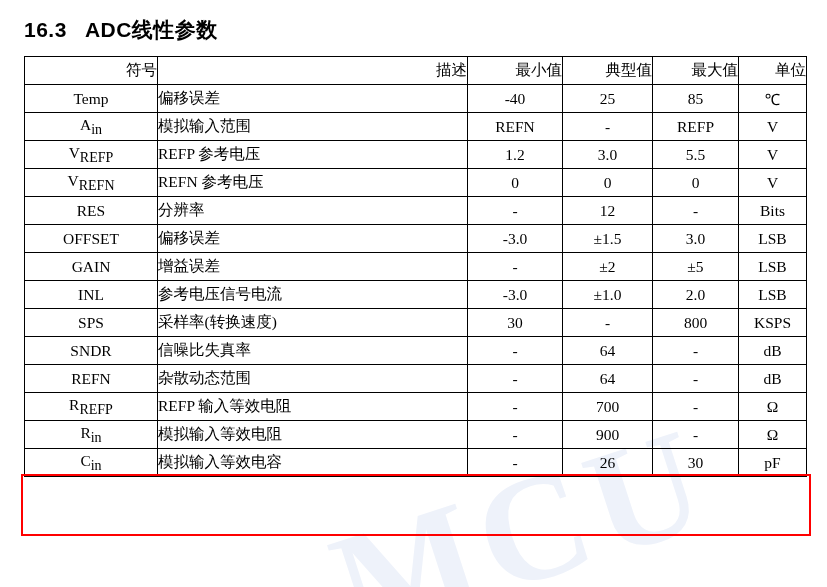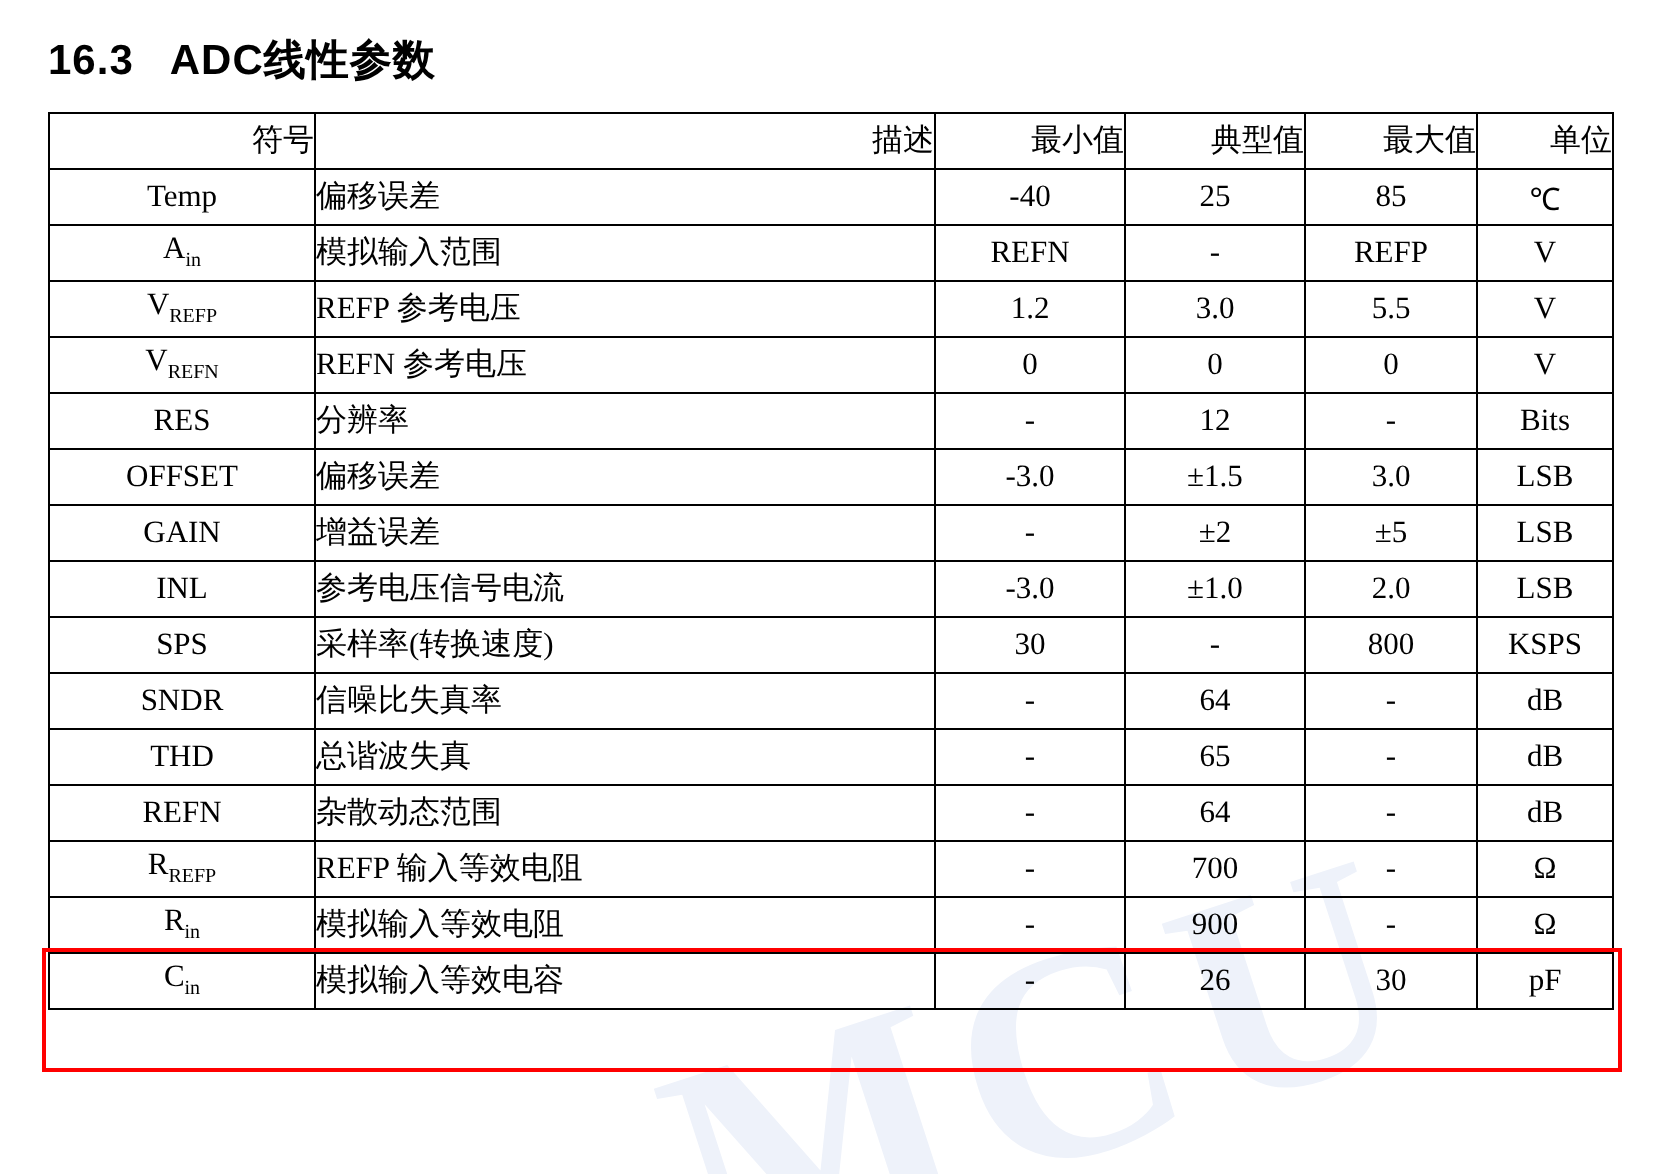--- a/index.html
+++ b/index.html
@@ -85,21 +85,21 @@
     padding-left: 10px;
   }
   .c-desc {
     text-align: left;
     padding-left: 10px;
   }
   .c-num {
     text-align: center;
   }
   .sub {
-    font-size: 10px;
+    font-size: 14px;
     vertical-align: sub;
     line-height: 1;
   }
   .highlight-box {
     position: absolute;
     border: 2px solid #ff0000;
     pointer-events: none;
     z-index: 3;
     box-sizing: border-box;
   }
@@ -208,28 +208,20 @@
           </tr>
           <tr>
             <td class="c-sym"><span>SNDR</span></td>
             <td class="c-desc">信噪比失真率</td>
             <td class="c-num">-</td>
             <td class="c-num">64</td>
             <td class="c-num">-</td>
             <td class="c-num">dB</td>
           </tr>
           <tr>
-            <td class="c-sym"><span>THD</span></td>
-            <td class="c-desc">总谐波失真</td>
-            <td class="c-num">-</td>
-            <td class="c-num">65</td>
-            <td class="c-num">-</td>
-            <td class="c-num">dB</td>
-          </tr>
-          <tr>
             <td class="c-sym"><span>REFN</span></td>
             <td class="c-desc">杂散动态范围</td>
             <td class="c-num">-</td>
             <td class="c-num">64</td>
             <td class="c-num">-</td>
             <td class="c-num">dB</td>
           </tr>
           <tr>
             <td class="c-sym"><span>R</span><span class="sub">REFP</span></td>
             <td class="c-desc">REFP 输入等效电阻</td>

